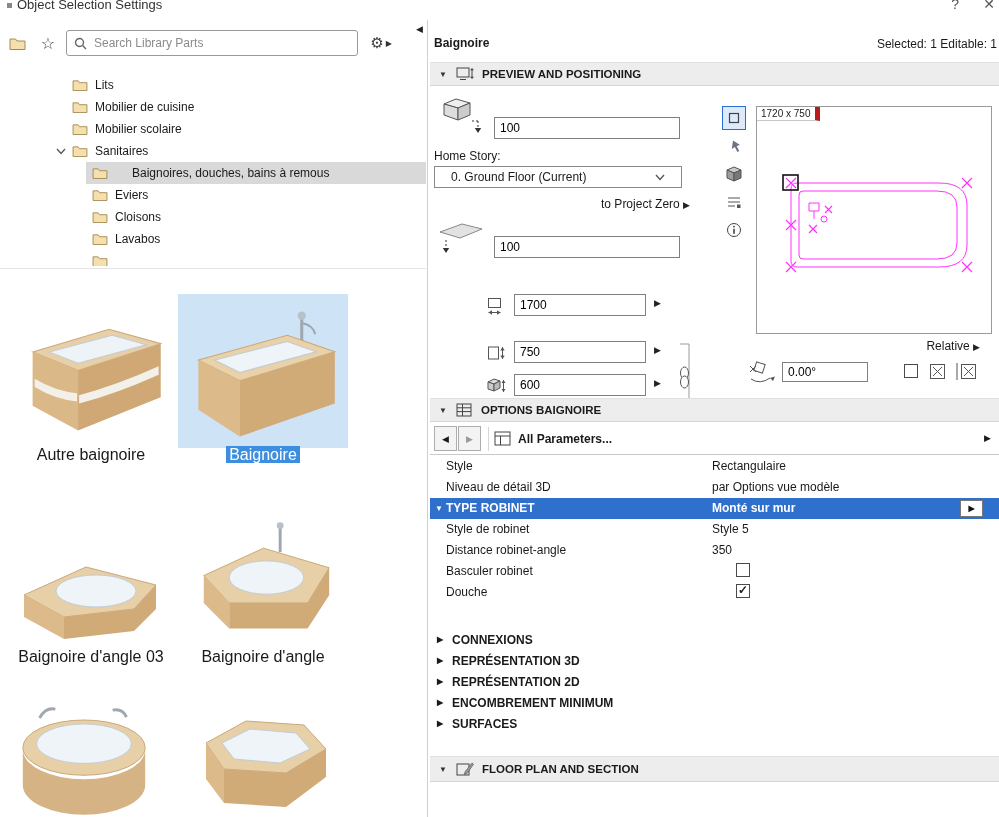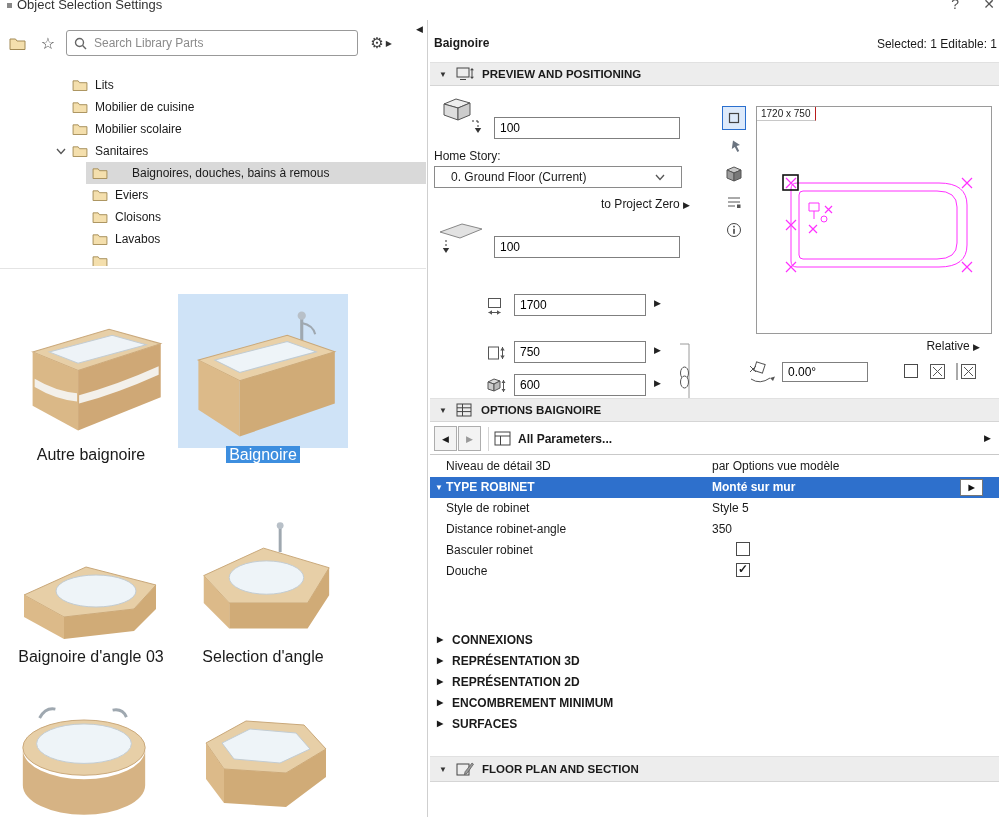--- a/index.html
+++ b/index.html
@@ -55,21 +55,21 @@
   .tpz { position:absolute; left:110px; top:197px; width:150px; text-align:right; cursor:pointer; }
   .dim-icon { position:absolute; left:56px; }
   .dim-inp { position:absolute; left:84px; width:132px; }
   .dim-fly { position:absolute; left:224px; cursor:pointer; }
 
   .vtools { position:absolute; left:292px; top:106px; width:26px; }
   .vtool { width:24px; height:24px; border:1px solid transparent; display:flex; align-items:center; justify-content:center; margin-bottom:4px; cursor:pointer; }
   .vtool.sel { border:1px solid #2a6fce; background:#ddeafb; }
 
   .canvas { position:absolute; left:326px; top:106px; width:236px; height:228px; border:1px solid #9a9a9a; background:#fff; }
-  .canvas .dims { position:absolute; left:0; top:0; font-size:10px; padding:1px 4px; border-right:1px solid #b91c1c; border-bottom:1px solid #c8c8c8; color:#222; background:#fff; z-index:2; }
+  .canvas .dims { position:absolute; left:0; top:0; font-size:10px; padding:1px 4px; border-right:5px solid #b91c1c; border-bottom:1px solid #c8c8c8; color:#222; background:#fff; z-index:2; }
   .canvas svg { position:absolute; left:0; top:0; }
   .relative-row { position:absolute; left:326px; top:339px; width:236px; text-align:right; padding-right:12px; cursor:pointer; }
   .cb { width:14px; height:14px; border:1.5px solid #4a4a4a; background:#fff; text-align:center; font-size:12px; line-height:11px; font-weight:bold; }
 
   .pnav { position:absolute; left:0; top:423px; width:100%; height:32px; border-bottom:1px solid #c9c9c9; background:#fff; }
   .pn-btn { position:absolute; top:3px; width:23px; height:25px; border:1px solid #adadad; background:#f3f3f3; display:flex; align-items:center; justify-content:center; font-size:9px; cursor:pointer; }
   .pn-sep { position:absolute; left:58px; top:4px; height:24px; width:1px; background:#d5d5d5; }
   .pn-label { position:absolute; left:88px; top:9px; font-weight:bold; }
   .pn-right { position:absolute; right:8px; top:10px; font-size:9px; cursor:pointer; }
 
@@ -228,21 +228,21 @@
       <svg class="timg" style="left:186px; top:420px;" width="150" height="127" viewBox="0 0 150 125">
         <polygon points="20,52 60,30 118,34 140,58 100,82 38,78" fill="#e7cfa7" stroke="#c9a87a"></polygon>
         <polygon points="36,52 64,38 110,42 124,58 94,72 48,68" fill="#eef4f8" stroke="#c2ccd3"></polygon>
         <polygon points="20,52 38,78 38,112 20,88" fill="#dcba89"></polygon>
         <polygon points="38,78 100,82 140,58 140,86 100,116 38,112" fill="#d0ab77"></polygon>
       </svg>
 
       <div class="tlabel" style="left:6px; top:176px;"><span>Autre baignoire</span></div>
       <div class="tlabel selected" style="left:178px; top:176px;"><span>Baignoire</span></div>
       <div class="tlabel" style="left:6px; top:378px;"><span>Baignoire d'angle 03</span></div>
-      <div class="tlabel" style="left:178px; top:378px;"><span>Selection d'angle</span></div>
+      <div class="tlabel" style="left:178px; top:378px;"><span>Baignoire d'angle</span></div>
     </div>
   </div>
 
   <div class="collapse-handle">◀</div>
   <div class="vsep"></div>
   <div class="win-help">?</div>
   <div class="win-close">✕</div>
 
   <div class="right">
     <div class="r-title">Baignoire</div>
@@ -422,20 +422,24 @@
       <svg style="position:absolute; left:64px; top:8px;" width="18" height="16" viewBox="0 0 18 16">
           <rect x="1" y="1" width="15" height="13" fill="none" stroke="#444"></rect>
           <path d="M1 5 h15 M6.5 5 v9" stroke="#444"></path>
         </svg>
       <div class="pn-label">All Parameters...</div>
       <div class="pn-right">▶</div>
     </div>
 
     <div class="ptable">
       <div class="prow">
+        <span class="pname">Style</span>
+          <span class="pval">Rectangulaire</span>
+      </div>
+      <div class="prow">
         <span class="pname">Niveau de détail 3D</span>
           <span class="pval">par Options vue modèle</span>
       </div>
       <div class="prow sel">
         <span class="caret">▼</span>
         <span class="pname">TYPE ROBINET</span>
           <span class="pval">Monté sur mur</span>
         <span class="rbtn">
             <span>▶</span>
           </span>

